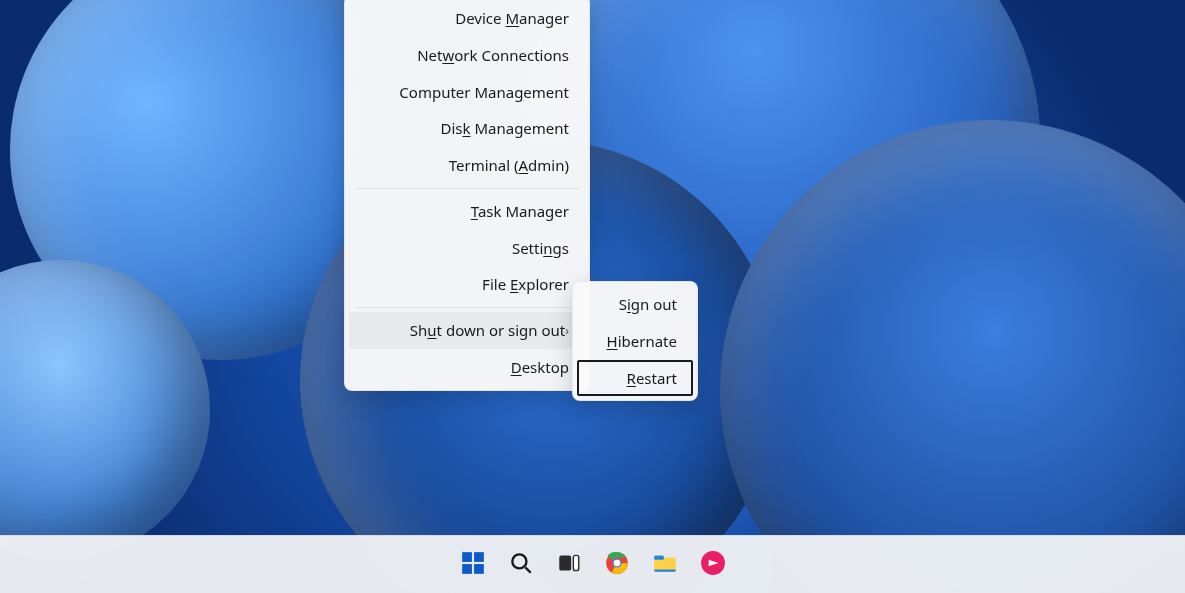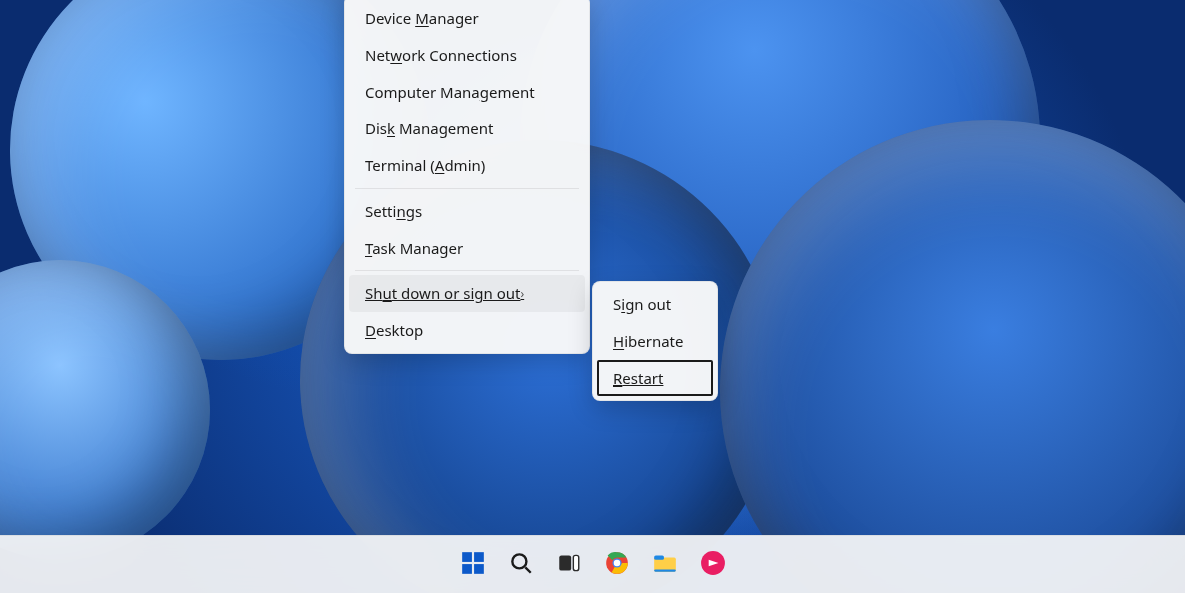--- a/index.html
+++ b/index.html
@@ -61,44 +61,42 @@
       box-shadow: 0 8px 24px rgba(0,0,0,0.18);
       border: 1px solid rgba(0,0,0,0.06);
       padding: 4px 0;
     }
     .ctx-primary {
       left: 344px;
       top: -5px;
       width: 246px;
     }
     .ctx-sub {
-      left: 592px;
+      left: 572px;
       top: 281px;
       width: 126px;
     }
     .ctx-item {
       padding: 9px 16px;
       cursor: default;
       display: flex;
       align-items: center;
-      justify-content: flex-start;
+      justify-content: flex-end;
       font-size: 15px;
       line-height: 1.25;
       border-radius: 4px;
       margin: 0 4px;
     }
     .ctx-item.hover {
       background: rgba(0,0,0,0.045);
-      text-decoration: underline;
     }
     .ctx-item.selected {
       outline: 2px solid #1a1a1a;
       outline-offset: -2px;
       border-radius: 2px;
-      text-decoration: underline;
     }
     .ctx-sep {
       height: 1px;
       background: rgba(0,0,0,0.08);
       margin: 4px 10px;
     }
     .mnemonic { text-decoration: underline; text-underline-offset: 2px; }
     .chev {
       font-size: 12px;
       color: #555;
@@ -127,24 +125,27 @@
       <span class="ctx-label">Computer Mana<span class="mnemonic">g</span>ement</span>
     </div>
     <div class="ctx-item">
       <span class="ctx-label">Dis<span class="mnemonic">k</span> Management</span>
     </div>
     <div class="ctx-item">
       <span class="ctx-label">Terminal (<span class="mnemonic">A</span>dmin)</span>
     </div>
     <div class="ctx-sep"></div>
     <div class="ctx-item">
+      <span class="ctx-label"><span class="mnemonic">T</span>ask Manager</span>
+    </div>
+    <div class="ctx-item">
       <span class="ctx-label">Setti<span class="mnemonic">n</span>gs</span>
     </div>
     <div class="ctx-item">
-      <span class="ctx-label"><span class="mnemonic">T</span>ask Manager</span>
+      <span class="ctx-label">File <span class="mnemonic">E</span>xplorer</span>
     </div>
     <div class="ctx-sep"></div>
     <div class="ctx-item hover">
       <span class="ctx-label">Sh<span class="mnemonic">u</span>t down or sign out</span>
       <span class="chev">›</span>
     </div>
     <div class="ctx-item">
       <span class="ctx-label"><span class="mnemonic">D</span>esktop</span>
     </div>
   </div>

